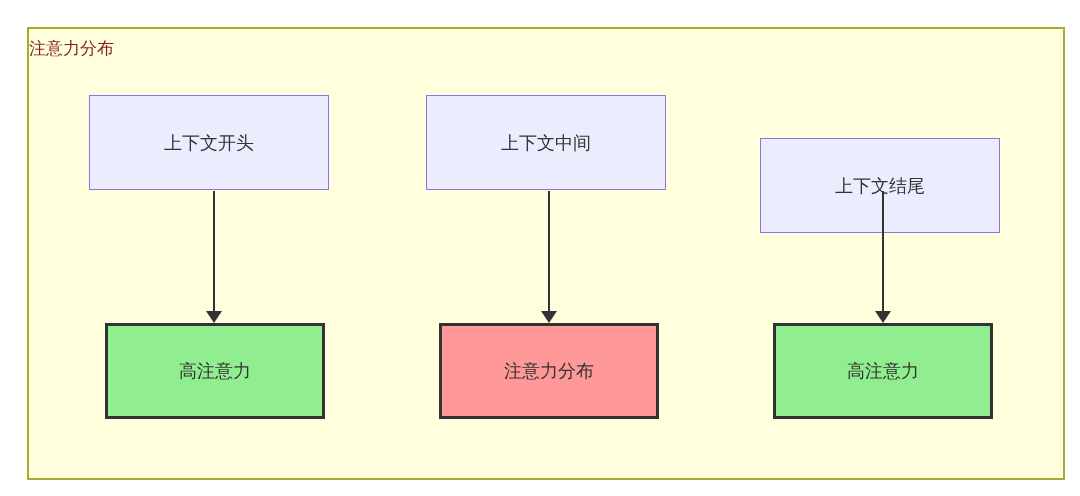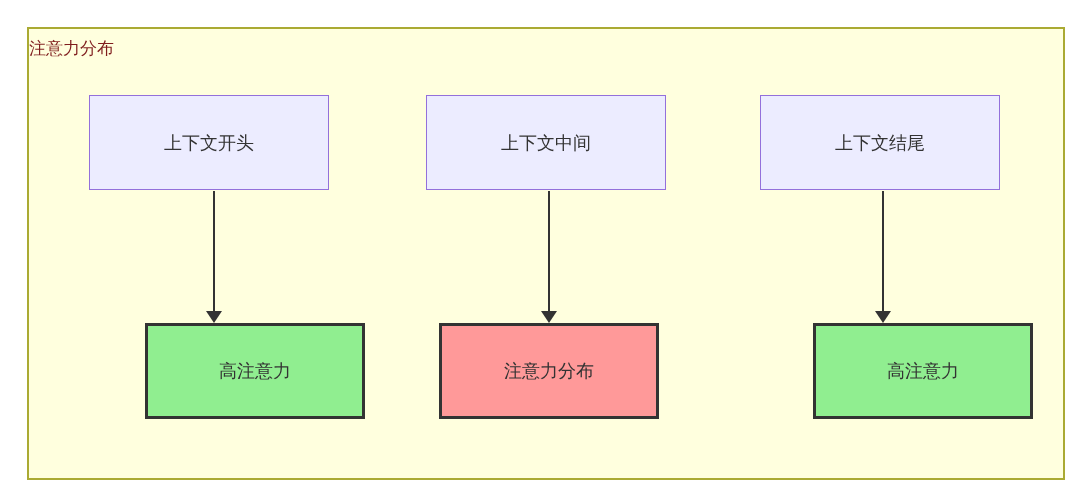--- a/index.html
+++ b/index.html
@@ -48,26 +48,26 @@
     width: 240px;
     height: 95px;
     top: 66px;
   }
   .node.result {
     border: 3px solid #333333;
     width: 220px;
     height: 96px;
     top: 294px;
   }
-  .node.result.high { background: #90ee90; margin-left: 40px; }
+  .node.result.high { background: #90ee90; }
   .node.result.low  { background: #ff9999; }
 
   .src-1 { left: 60px; }
   .src-2 { left: 397px; }
-  .src-3 { left: 731px; }
+  .src-3 { left: 731px; margin-top: 43px; }
   .res-1 { left: 76px; }
   .res-2 { left: 410px; }
   .res-3 { left: 744px; }
 
   .arrow {
     position: absolute;
     top: 162px;
     height: 132px;
     width: 16px;
     margin-left: -8px; 

